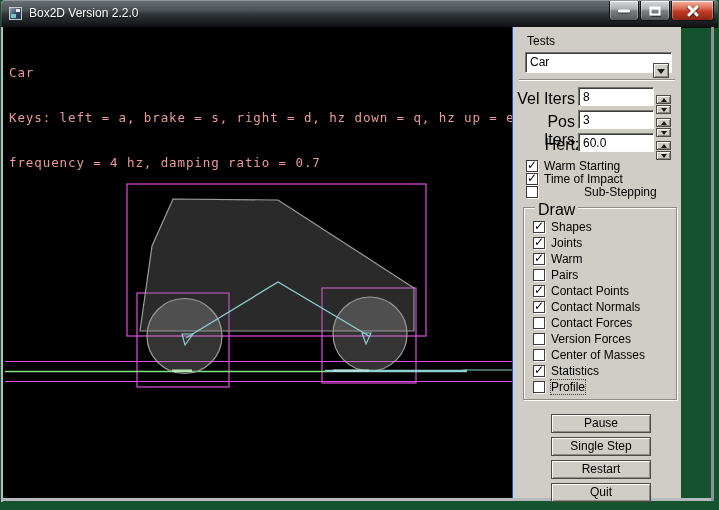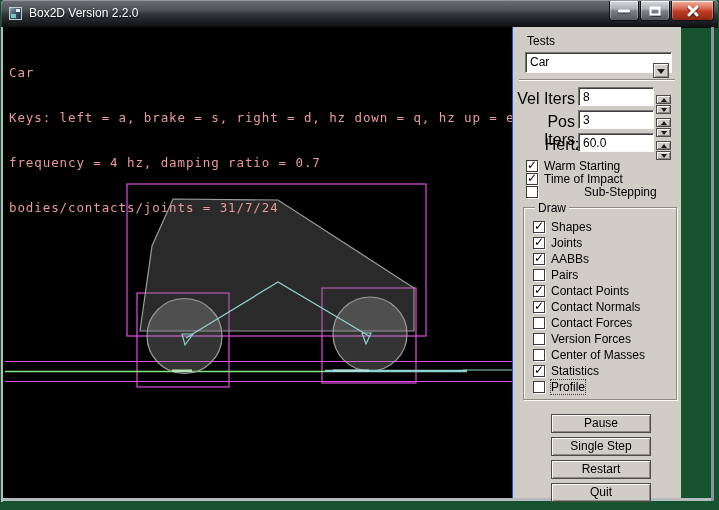--- a/index.html
+++ b/index.html
@@ -77,21 +77,21 @@
   .spinner .half.up{top:0;}
   .spinner .half.dn{top:10px;}
   .cbx{position:absolute;width:12px;height:12px;background:#fff;border:1px solid #3c3c3c;
     box-sizing:border-box;box-shadow:1px 1px 0 #fcfbf7;
     font-family:"DejaVu Sans",sans-serif;font-size:12px;font-weight:bold;line-height:9px;
     color:#000;text-align:center;overflow:visible;}
   .cbx-label{position:absolute;font-size:12px;color:#000;white-space:nowrap;}
   #drawgroup{position:absolute;left:10px;top:180px;width:154px;height:193px;
     border:1px solid #8d8a84;box-shadow:inset 1px 1px 0 #fcfbf7,1px 1px 0 #fcfbf7;box-sizing:border-box;}
   #drawgroup-label{position:absolute;left:22px;top:174px;background:#d0cdc7;padding:0 3px;
-    font-size:12px;color:#000;}
+    font-size:16px;color:#000;}
   .abtn{position:absolute;left:38px;width:100px;height:19px;font-size:12px;color:#000;
     text-align:center;line-height:17px;cursor:default;}
   .focus-dotted{outline:1px dotted #444;}
 </style>
 </head>
 <body>
 
 <div id="win">
 
   <div id="titlebar">
@@ -139,21 +139,20 @@
       <line x1="322" y1="344" x2="464" y2="344" stroke-width="2.4" stroke="#8ed2ce"></line>
       <line x1="460" y1="343" x2="539" y2="343" stroke-width="1.2" stroke="#8ed2ce"></line>
 
       <rect x="169" y="342.5" width="20" height="2.5" fill="#b4e6b4"></rect>
       <rect x="330" y="342.5" width="36" height="2" fill="#b8e2de"></rect>
     </svg>
     <div id="hud" style="color: rgb(234, 154, 154);">
       <div>Car</div>
       <div>Keys: left = a, brake = s, right = d, hz down = q, hz up = e</div>
       <div>frequency = 4 hz, damping ratio = 0.7</div>
-      <div>bodies/contacts/joints = 31/7/24</div>
     </div>
   </div>
 
   <div id="panel">
 
     <div class="plabel" style="left:14px;top:7px;">Tests</div>
 
     <div id="combo" class="sunken">
       <div class="value">Car</div>
       <div class="arrowbtn raised">
@@ -204,21 +203,21 @@
     <div class="cbx-label" style="left:31px;top:158px;margin-left:40px;">Sub-Stepping</div>
 
     <div id="drawgroup"></div>
     <div id="drawgroup-label">Draw</div>
 
     <div class="cbx" style="left:20px;top:194px;">✓</div>
     <div class="cbx-label" style="left:38px;top:193px;">Shapes</div>
     <div class="cbx" style="left:20px;top:210px;">✓</div>
     <div class="cbx-label" style="left:38px;top:209px;">Joints</div>
     <div class="cbx" style="left:20px;top:226px;">✓</div>
-    <div class="cbx-label" style="left:38px;top:225px;">AABBs</div>
+    <div class="cbx-label" style="left:38px;top:225px;">Warm</div>
     <div class="cbx" style="left:20px;top:242px;"></div>
     <div class="cbx-label" style="left:38px;top:241px;">Pairs</div>
     <div class="cbx" style="left:20px;top:258px;">✓</div>
     <div class="cbx-label" style="left:38px;top:257px;">Contact Points</div>
     <div class="cbx" style="left:20px;top:274px;">✓</div>
     <div class="cbx-label" style="left:38px;top:273px;">Contact Normals</div>
     <div class="cbx" style="left:20px;top:290px;"></div>
     <div class="cbx-label" style="left:38px;top:289px;">Contact Forces</div>
     <div class="cbx" style="left:20px;top:306px;"></div>
     <div class="cbx-label" style="left:38px;top:305px;">Version Forces</div>

